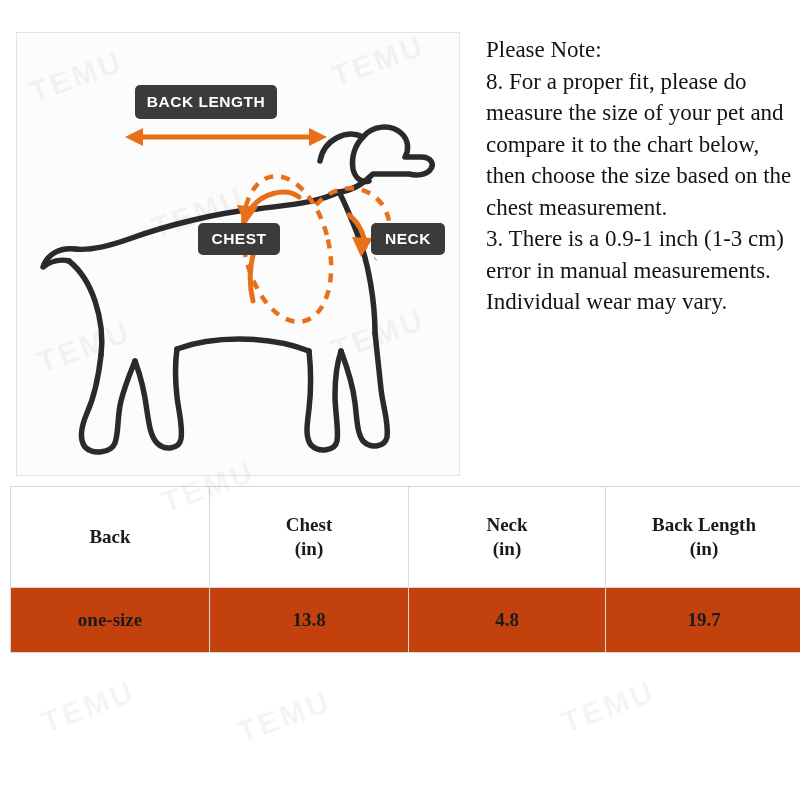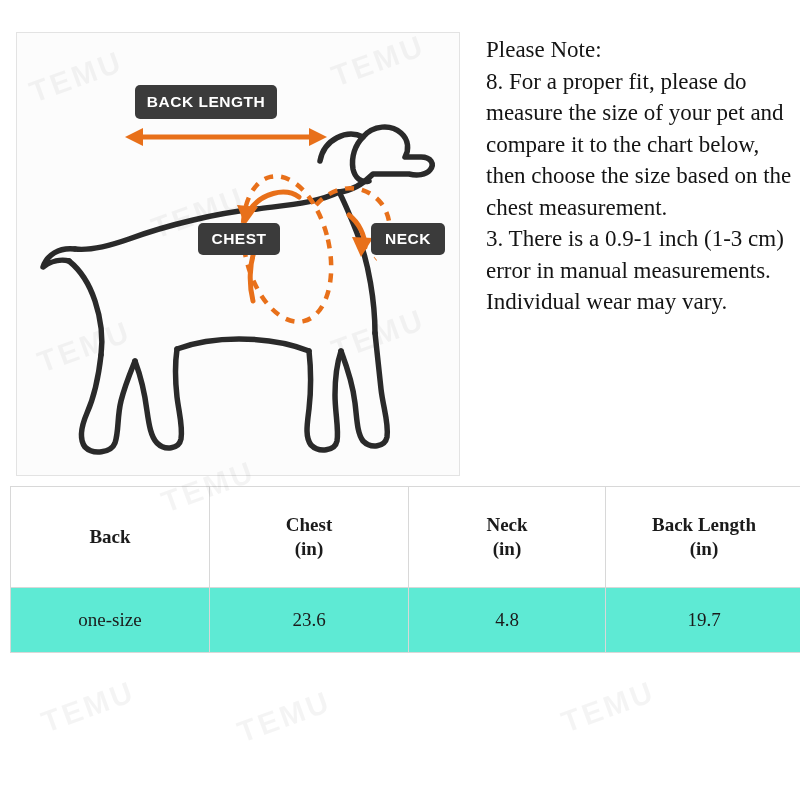--- a/index.html
+++ b/index.html
@@ -108,23 +108,23 @@
   }
   .size-table thead th {
     height: 98px;
     font-weight: 700;
     font-size: 19px;
     line-height: 24px;
     background: #ffffff;
   }
   .size-table tbody td {
     height: 62px;
-    font-weight: 400;
+    font-weight: 700;
     font-size: 19px;
-    background: #5eead4;
+    background: #c2410c;
   }
   .col-size  { width: 196px; }
   .col-chest { width: 196px; }
   .col-neck  { width: 194px; }
   .col-back  { width: 194px; }
 </style>
 </head>
 <body>
 
 <div class="top-area">
@@ -250,21 +250,21 @@
       </th>
       <th class="col-back">
         <span>Back Length</span><br>
         <span>(in)</span>
       </th>
     </tr>
   </thead>
   <tbody>
     <tr>
       <td>one-size</td>
-      <td>23.6</td>
+      <td>13.8</td>
       <td>4.8</td>
       <td>19.7</td>
     </tr>
   </tbody>
 </table>
 
 <div class="watermark-layer" id="wm-layer">
     <div class="wm" style="left: 28px; top: 60px; font-size: 30px;">TEMU</div>
     <div class="wm" style="left: 330px; top: 44px; font-size: 30px;">TEMU</div>
     <div class="wm" style="left: 150px; top: 196px; font-size: 30px;">TEMU</div>

